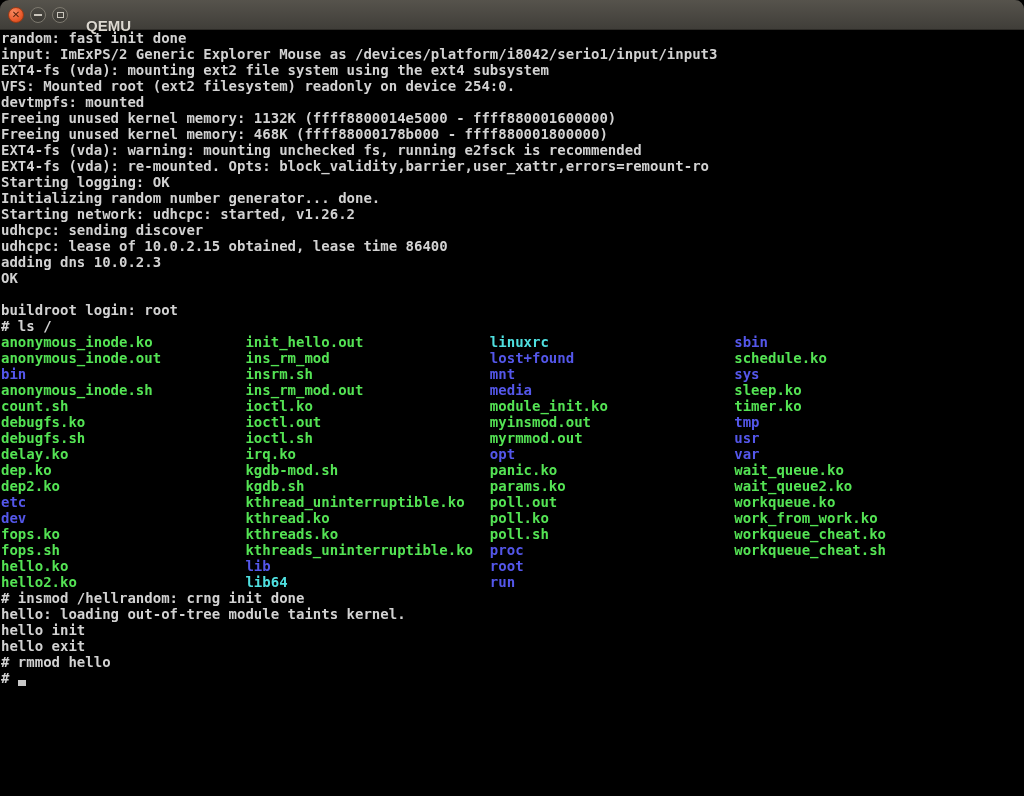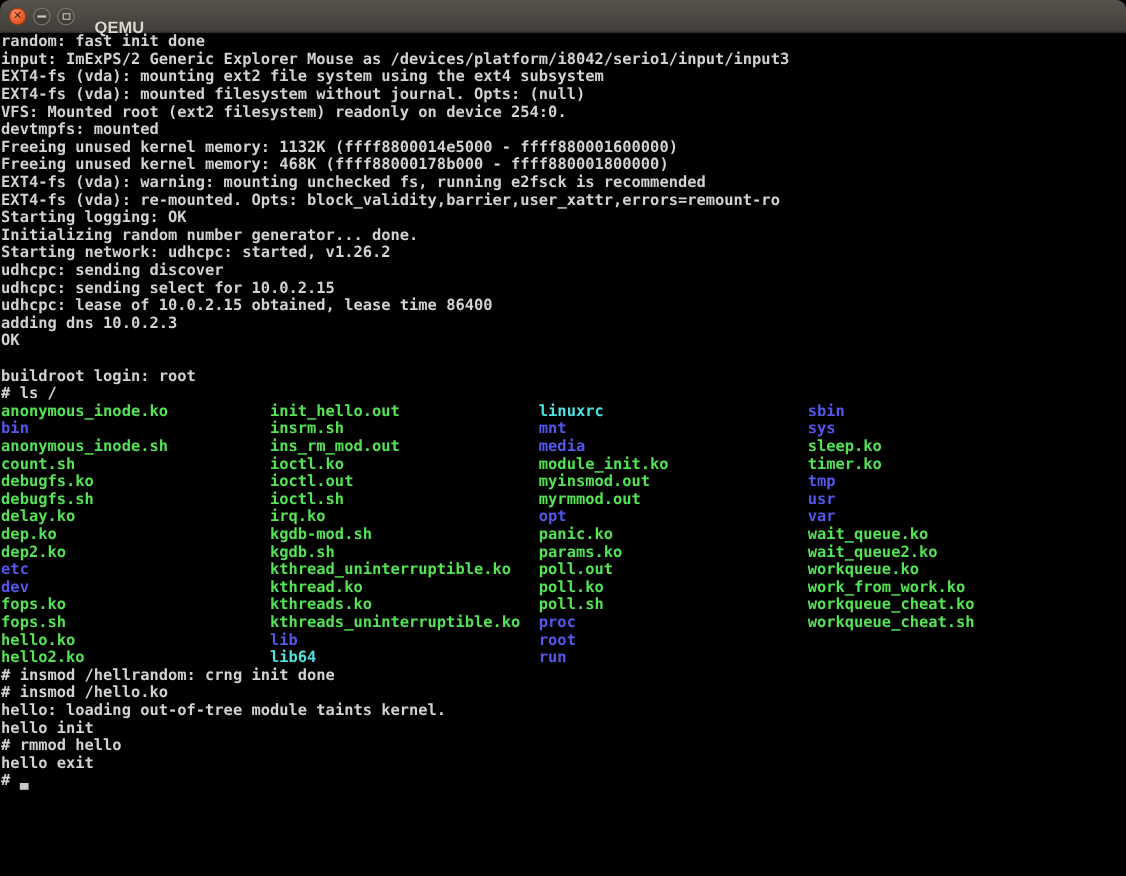--- a/index.html
+++ b/index.html
@@ -72,53 +72,51 @@
   <div class="winbtn dim">
     <span class="sq"></span>
   </div>
   <span class="wintitle">QEMU</span>
 </div>
 
 <div class="screen">
     <div class="tline">random: fast init done</div>
     <div class="tline">input: ImExPS/2 Generic Explorer Mouse as /devices/platform/i8042/serio1/input/input3</div>
     <div class="tline">EXT4-fs (vda): mounting ext2 file system using the ext4 subsystem</div>
-    <div class="tline">EXT4-fs (vda): mounted filesystem without journal. Opts: (null)</div>
     <div class="tline">VFS: Mounted root (ext2 filesystem) readonly on device 254:0.</div>
     <div class="tline">devtmpfs: mounted</div>
     <div class="tline">Freeing unused kernel memory: 1132K (ffff8800014e5000 - ffff880001600000)</div>
     <div class="tline">Freeing unused kernel memory: 468K (ffff88000178b000 - ffff880001800000)</div>
     <div class="tline">EXT4-fs (vda): warning: mounting unchecked fs, running e2fsck is recommended</div>
     <div class="tline">EXT4-fs (vda): re-mounted. Opts: block_validity,barrier,user_xattr,errors=remount-ro</div>
     <div class="tline">Starting logging: OK</div>
     <div class="tline">Initializing random number generator... done.</div>
     <div class="tline">Starting network: udhcpc: started, v1.26.2</div>
     <div class="tline">udhcpc: sending discover</div>
-    <div class="tline">udhcpc: sending select for 10.0.2.15</div>
     <div class="tline">udhcpc: lease of 10.0.2.15 obtained, lease time 86400</div>
     <div class="tline">adding dns 10.0.2.3</div>
     <div class="tline">OK</div>
     <div class="tline"> </div>
     <div class="tline">buildroot login: root</div>
     <div class="tline"># ls /</div>
     <div class="tline"><span class="cell f w">anonymous_inode.ko</span><span class="cell f w">init_hello.out</span><span class="cell l w">linuxrc</span><span class="cell d">sbin</span></div>
+    <div class="tline"><span class="cell f w">anonymous_inode.out</span><span class="cell f w">ins_rm_mod</span><span class="cell d w">lost+found</span><span class="cell f">schedule.ko</span></div>
     <div class="tline"><span class="cell d w">bin</span><span class="cell f w">insrm.sh</span><span class="cell d w">mnt</span><span class="cell d">sys</span></div>
     <div class="tline"><span class="cell f w">anonymous_inode.sh</span><span class="cell f w">ins_rm_mod.out</span><span class="cell d w">media</span><span class="cell f">sleep.ko</span></div>
     <div class="tline"><span class="cell f w">count.sh</span><span class="cell f w">ioctl.ko</span><span class="cell f w">module_init.ko</span><span class="cell f">timer.ko</span></div>
     <div class="tline"><span class="cell f w">debugfs.ko</span><span class="cell f w">ioctl.out</span><span class="cell f w">myinsmod.out</span><span class="cell d">tmp</span></div>
     <div class="tline"><span class="cell f w">debugfs.sh</span><span class="cell f w">ioctl.sh</span><span class="cell f w">myrmmod.out</span><span class="cell d">usr</span></div>
     <div class="tline"><span class="cell f w">delay.ko</span><span class="cell f w">irq.ko</span><span class="cell d w">opt</span><span class="cell d">var</span></div>
     <div class="tline"><span class="cell f w">dep.ko</span><span class="cell f w">kgdb-mod.sh</span><span class="cell f w">panic.ko</span><span class="cell f">wait_queue.ko</span></div>
     <div class="tline"><span class="cell f w">dep2.ko</span><span class="cell f w">kgdb.sh</span><span class="cell f w">params.ko</span><span class="cell f">wait_queue2.ko</span></div>
     <div class="tline"><span class="cell d w">etc</span><span class="cell f w">kthread_uninterruptible.ko</span><span class="cell f w">poll.out</span><span class="cell f">workqueue.ko</span></div>
     <div class="tline"><span class="cell d w">dev</span><span class="cell f w">kthread.ko</span><span class="cell f w">poll.ko</span><span class="cell f">work_from_work.ko</span></div>
     <div class="tline"><span class="cell f w">fops.ko</span><span class="cell f w">kthreads.ko</span><span class="cell f w">poll.sh</span><span class="cell f">workqueue_cheat.ko</span></div>
     <div class="tline"><span class="cell f w">fops.sh</span><span class="cell f w">kthreads_uninterruptible.ko</span><span class="cell d w">proc</span><span class="cell f">workqueue_cheat.sh</span></div>
     <div class="tline"><span class="cell f w">hello.ko</span><span class="cell d w">lib</span><span class="cell d w">root</span></div>
     <div class="tline"><span class="cell f w">hello2.ko</span><span class="cell l w">lib64</span><span class="cell d w">run</span></div>
     <div class="tline"># insmod /hellrandom: crng init done</div>
-    <div class="tline"># insmod /hello.ko</div>
     <div class="tline">hello: loading out-of-tree module taints kernel.</div>
     <div class="tline">hello init</div>
+    <div class="tline">hello exit</div>
     <div class="tline"># rmmod hello</div>
-    <div class="tline">hello exit</div>
     <div class="tline"># <span class="cursor"></span></div>
   </div>
 
 </body></html>

